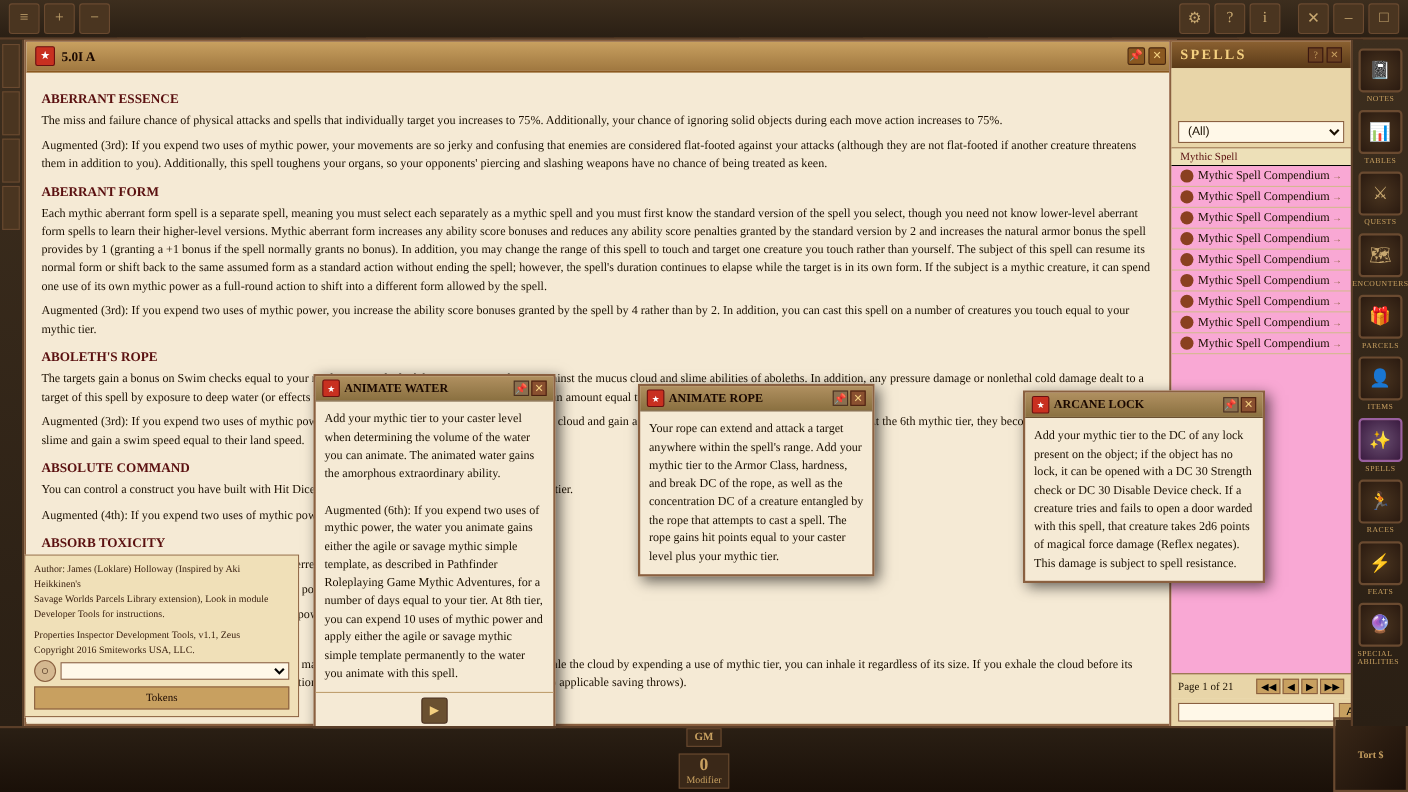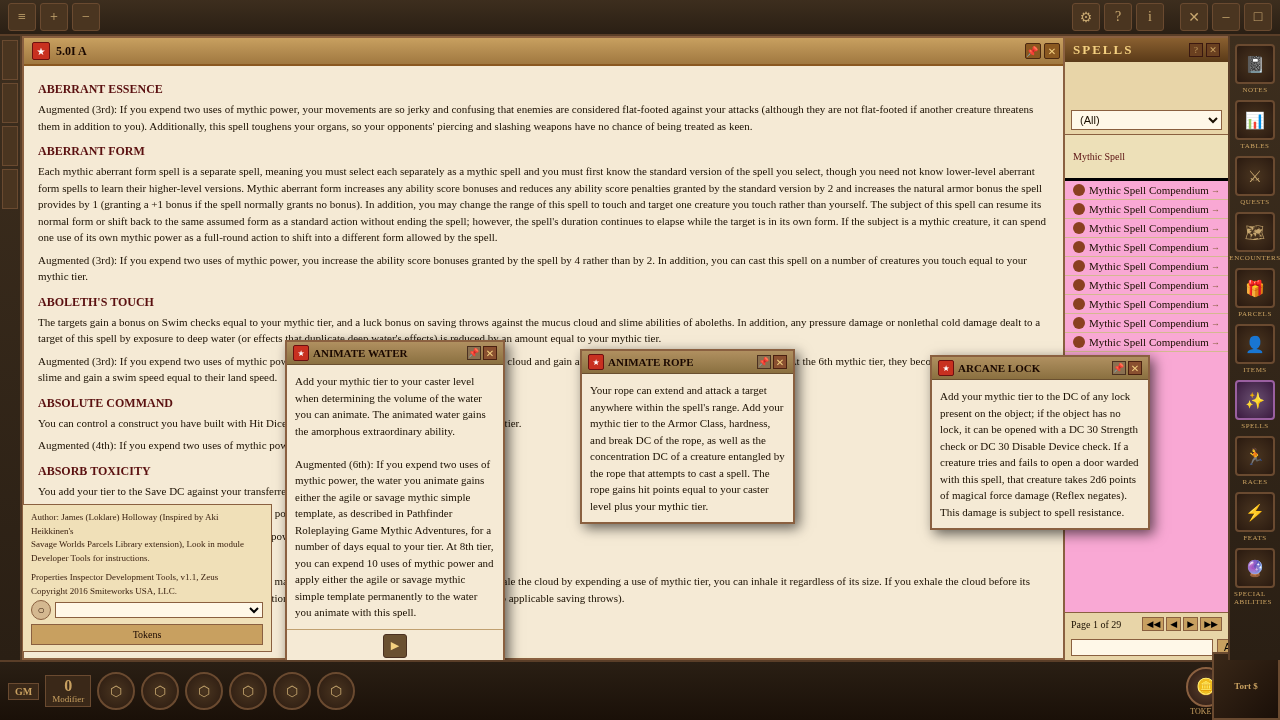--- a/index.html
+++ b/index.html
@@ -301,20 +301,21 @@
     .bottom-bar {
       position: absolute;
       bottom: 0; left: 0; right: 0;
       height: 60px;
       background: linear-gradient(180deg, #2a1f14, #1a1008);
       border-top: 2px solid #5a3e28;
       display: flex;
       align-items: center;
       padding: 0 8px;
       gap: 6px;
+      flex-direction: column;
     }
 
     .bottom-icon {
       width: 44px; height: 44px;
       background: radial-gradient(circle, #4a3520, #2a1a10);
       border: 2px solid #6a4a30;
       border-radius: 50%;
       display: flex; align-items: center; justify-content: center;
       color: #c8a870;
       font-size: 18px;
@@ -502,27 +503,28 @@
       <span class="main-header-title">5.0I A</span>
     </div>
     <div style="display:flex;gap:3px;">
       <div class="main-header-btn">📌</div>
       <div class="main-header-btn">✕</div>
     </div>
   </div>
   <div class="main-content">
 
     <div class="section-title">ABERRANT ESSENCE</div>
+    <div class="section-text">The miss and failure chance of physical attacks and spells that individually target you increases to 75%. Additionally, your chance of ignoring solid objects during each move action increases to 75%.</div>
     <div class="section-text">Augmented (3rd): If you expend two uses of mythic power, your movements are so jerky and confusing that enemies are considered flat-footed against your attacks (although they are not flat-footed if another creature threatens them in addition to you). Additionally, this spell toughens your organs, so your opponents' piercing and slashing weapons have no chance of being treated as keen.</div>
 
     <div class="section-title">ABERRANT FORM</div>
     <div class="section-text">Each mythic aberrant form spell is a separate spell, meaning you must select each separately as a mythic spell and you must first know the standard version of the spell you select, though you need not know lower-level aberrant form spells to learn their higher-level versions. Mythic aberrant form increases any ability score bonuses and reduces any ability score penalties granted by the standard version by 2 and increases the natural armor bonus the spell provides by 1 (granting a +1 bonus if the spell normally grants no bonus). In addition, you may change the range of this spell to touch and target one creature you touch rather than yourself. The subject of this spell can resume its normal form or shift back to the same assumed form as a standard action without ending the spell; however, the spell's duration continues to elapse while the target is in its own form. If the subject is a mythic creature, it can spend one use of its own mythic power as a full-round action to shift into a different form allowed by the spell.</div>
     <div class="section-text">Augmented (3rd): If you expend two uses of mythic power, you increase the ability score bonuses granted by the spell by 4 rather than by 2. In addition, you can cast this spell on a number of creatures you touch equal to your mythic tier.</div>
 
-    <div class="section-title">ABOLETH'S TOUCH</div>
+    <div class="section-title">ABOLETH'S ROPE</div>
     <div class="section-text">The targets gain a bonus on Swim checks equal to your mythic tier, and a luck bonus on saving throws against the mucus cloud and slime abilities of aboleths. In addition, any pressure damage or nonlethal cold damage dealt to a target of this spell by exposure to deep water (or effects that duplicate deep water's effects) is reduced by an amount equal to your mythic tier.</div>
     <div class="section-text">Augmented (3rd): If you expend two uses of mythic power, targets become immune to an aboleth's mucus cloud and gain a swim speed equal to one-half their land speed. At the 6th mythic tier, they become immune to aboleth slime and gain a swim speed equal to their land speed.</div>
 
     <div class="section-title">ABSOLUTE COMMAND</div>
     <div class="section-text">You can control a construct you have built with Hit Dice equal to or less than your level plus your mythic tier.</div>
     <div class="section-text">Augmented (4th): If you expend two uses of mythic power, you can... bonus and saving...</div>
 
     <div class="section-title">ABSORB TOXICITY</div>
     <div class="section-text">You add your tier to the Save DC against your transferred affliction.</div>
     <div class="section-text">Augmented (6th): If you expend three uses of mythic power, you...</div>
@@ -558,21 +560,21 @@
       <div class="spell-header-btn">?</div>
       <div class="spell-header-btn">✕</div>
     </div>
   </div>
   <div class="spells-filter">
     <select class="spells-dropdown">
       <option>(All)</option>
     </select>
   </div>
 
-  <div style="padding:16px 8px;font-size:10px;color:#5a1010;background:#ede0b8;border-bottom:3px solid #000000;">Mythic Spell</div>
+  <div style="padding:2px 8px;font-size:10px;color:#5a1010;background:#ede0b8;border-bottom:1px solid #000000;">Mythic Spell</div>
   <div class="spells-list">
     <div class="spell-item">
       <div style="display:flex;align-items:center;">
         <div class="spell-item-icon"></div>
         <span>Mythic Spell Compendium</span>
       </div>
       <span class="spell-item-arrow">→</span>
     </div>
     <div class="spell-item">
       <div style="display:flex;align-items:center;">
@@ -625,21 +627,21 @@
     </div>
     <div class="spell-item">
       <div style="display:flex;align-items:center;">
         <div class="spell-item-icon"></div>
         <span>Mythic Spell Compendium</span>
       </div>
       <span class="spell-item-arrow">→</span>
     </div>
   </div>
   <div class="spells-pagination">
-    <span>Page 1 of 29</span>
+    <span>Page 1 of 21</span>
     <div style="display:flex;gap:2px;">
       <button style="padding:1px 3px;font-size:9px;cursor:pointer;background:#c8a060;border:1px solid #8a6040;">◀◀</button>
       <button style="padding:1px 3px;font-size:9px;cursor:pointer;background:#c8a060;border:1px solid #8a6040;">◀</button>
       <button style="padding:1px 3px;font-size:9px;cursor:pointer;background:#c8a060;border:1px solid #8a6040;">▶</button>
       <button style="padding:1px 3px;font-size:9px;cursor:pointer;background:#c8a060;border:1px solid #8a6040;">▶▶</button>
     </div>
   </div>
   <div class="spells-search-area">
     <input class="spells-search-input" type="text" placeholder="" style="">
     <button style="padding:1px 6px;background:#c8a060;border:1px solid #8a6040;font-size:10px;cursor:pointer;">All</button>

